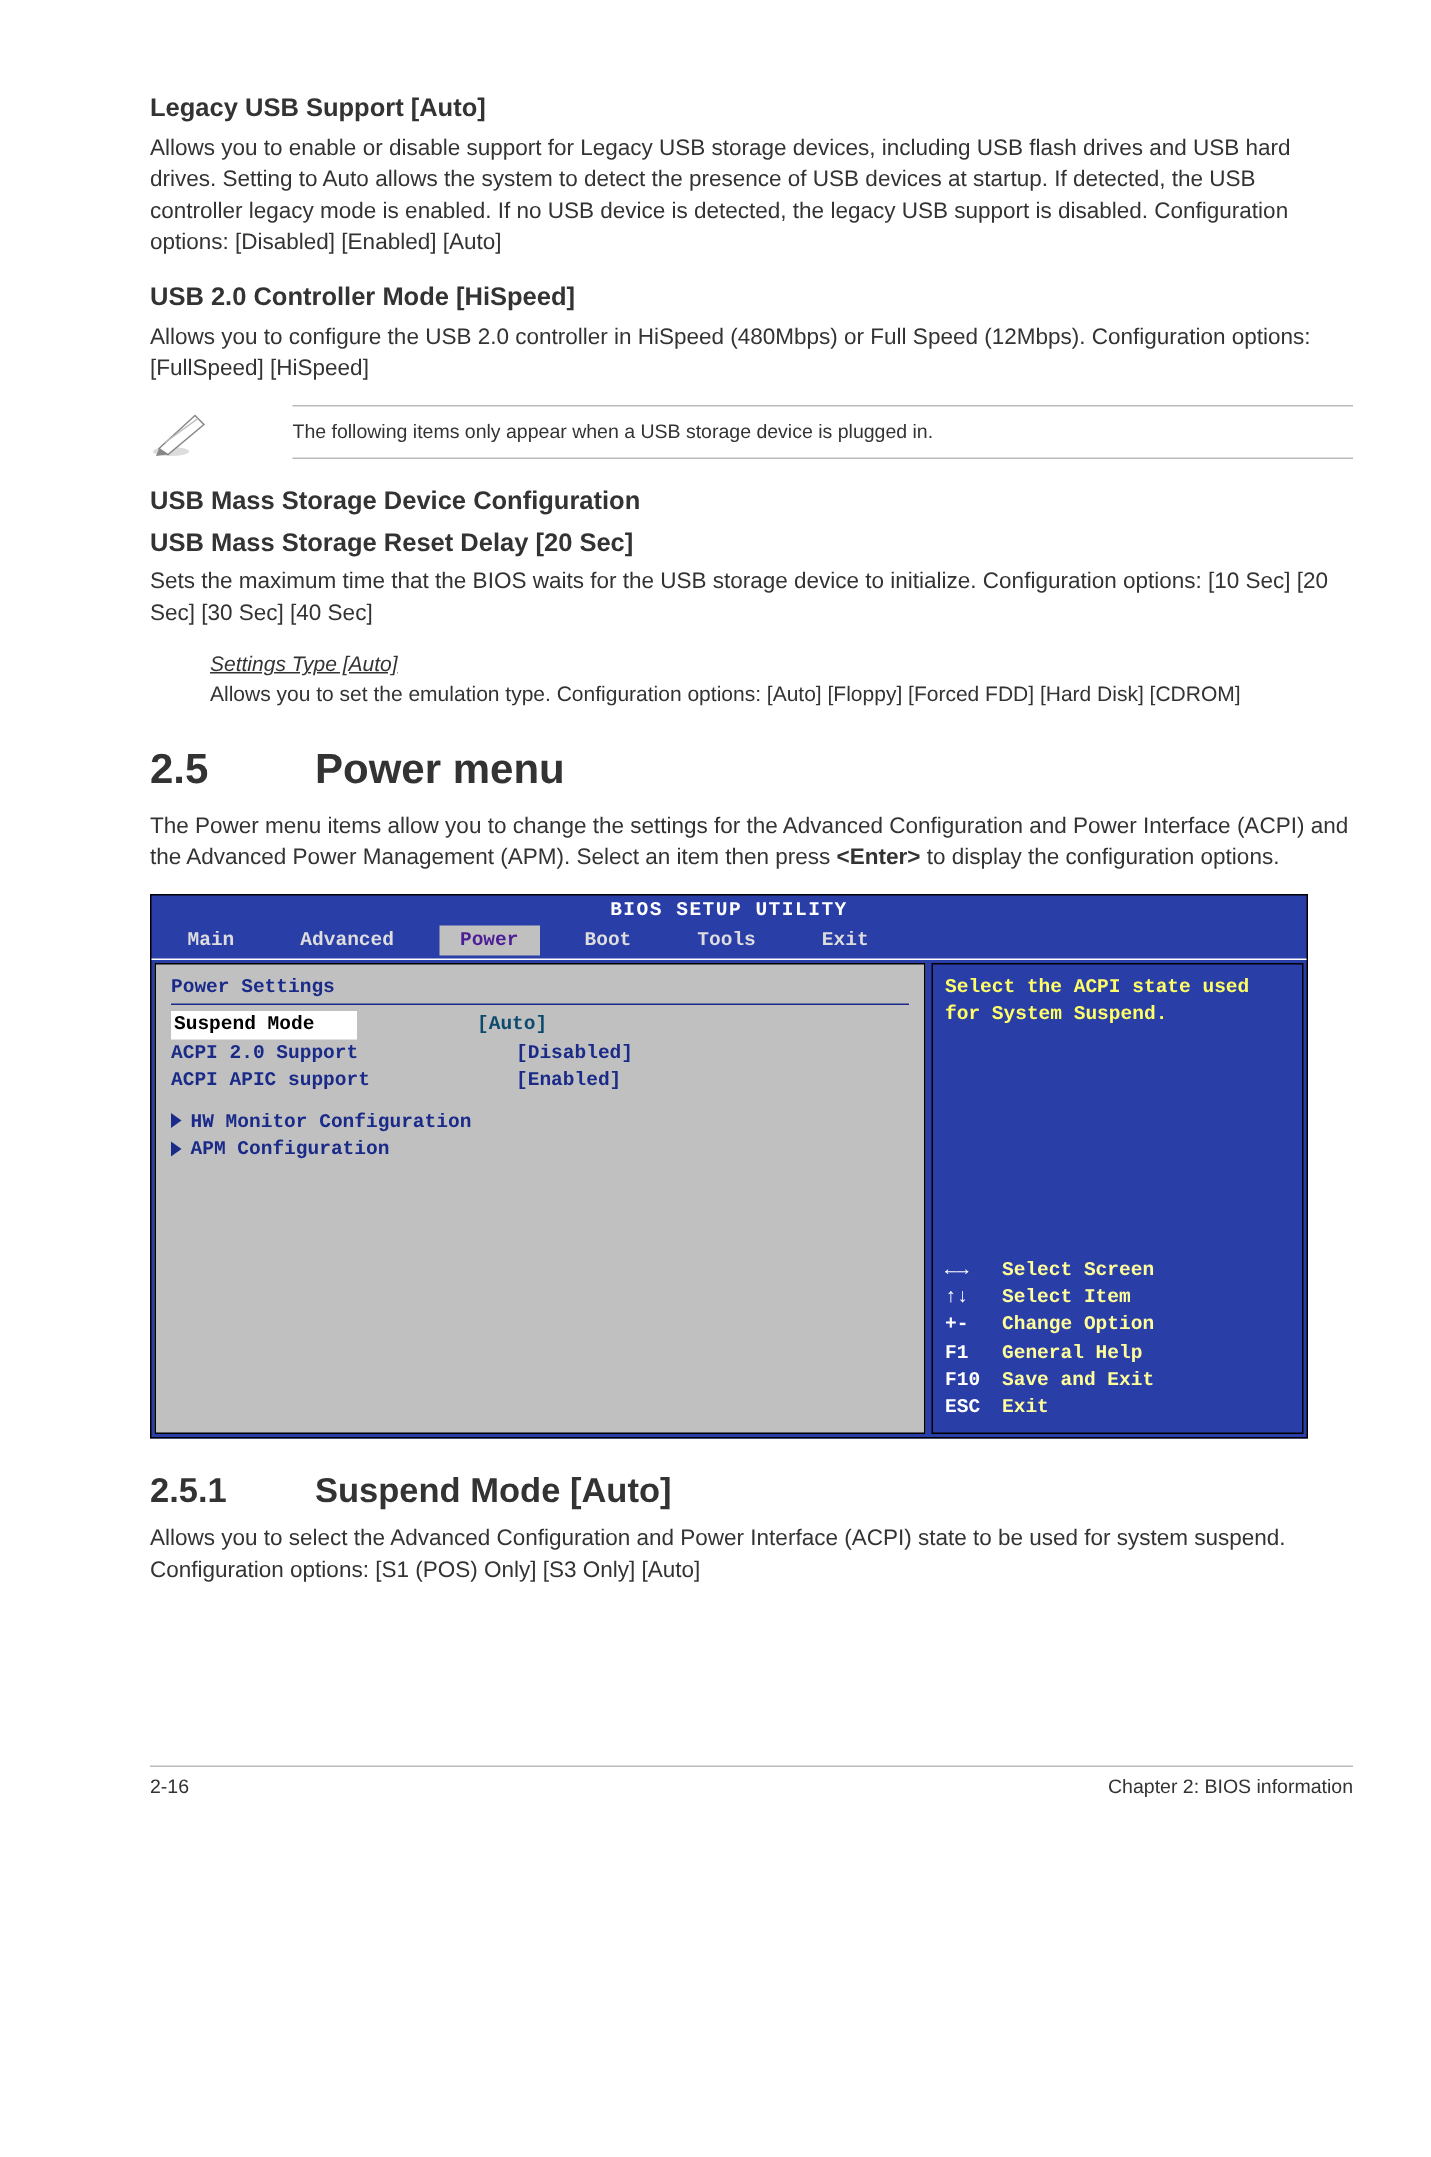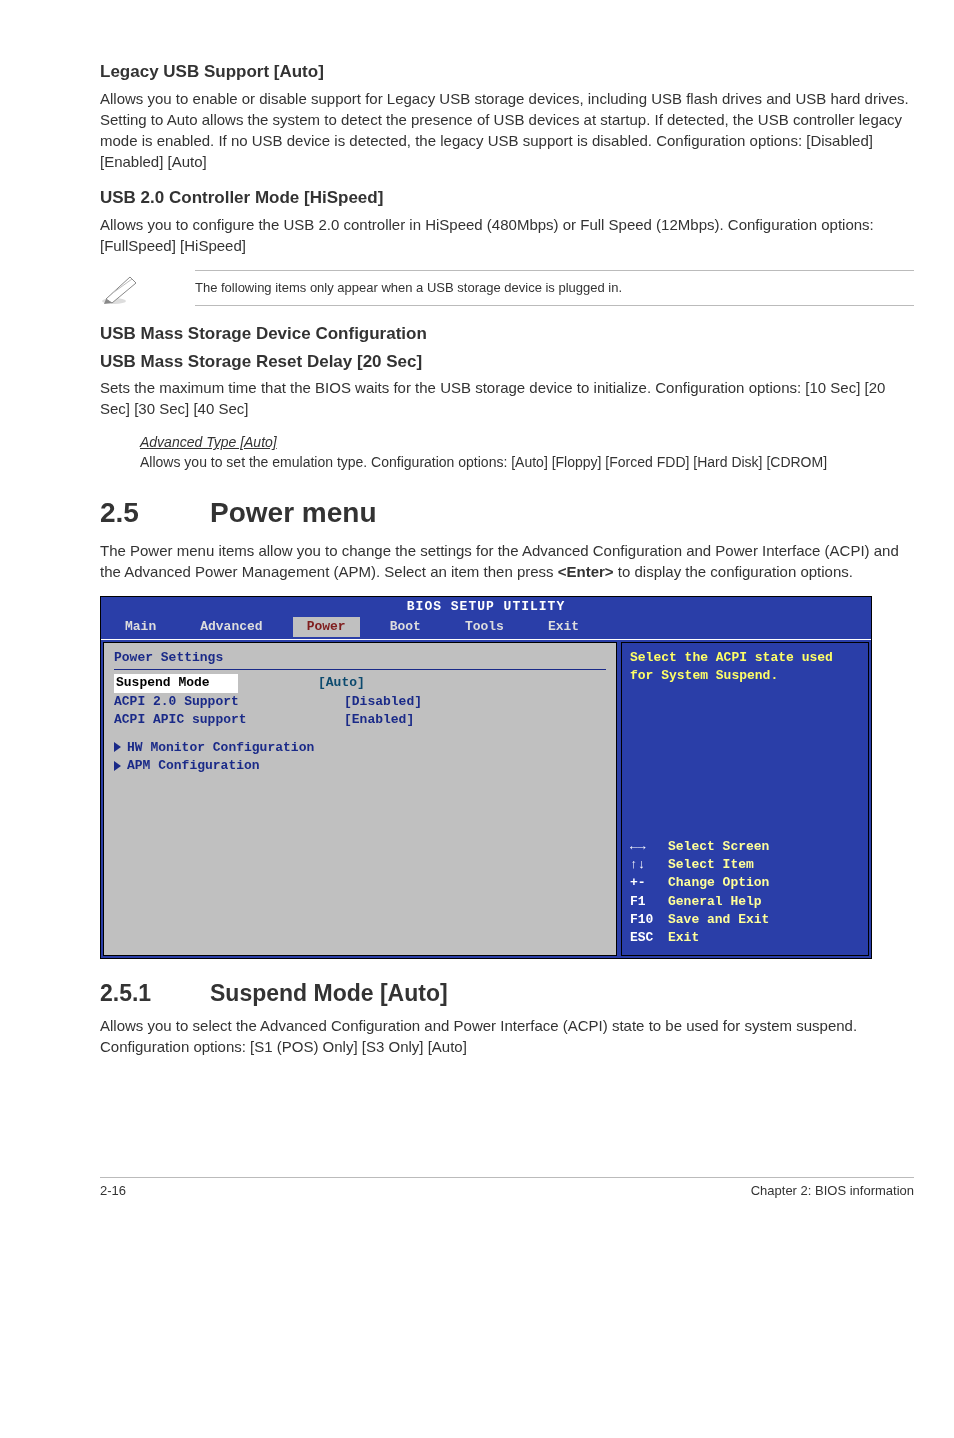--- a/index.html
+++ b/index.html
@@ -6,21 +6,21 @@
     margin: 0;
     padding: 0;
     font-family: Arial, Helvetica, sans-serif;
     background: #fff;
     color: #333;
     font-size: 14px;
     line-height: 1.4;
     width: 954px;
   }
   .page {
-    padding: 60px 40px 30px 100px;
+    padding: 60px 52px 30px 100px;
     box-sizing: border-box;
     width: 100%;
   }
   h3.section-head {
     font-size: 17px;
     font-weight: bold;
     margin: 0 0 4px 0;
   }
   p.body {
     margin: 0 0 14px 0;
@@ -85,21 +85,21 @@
     display: flex;
     padding: 0 10px 2px 10px;
     gap: 16px;
   }
   .bios-tab {
     padding: 1px 14px;
     color: #ddd;
   }
   .bios-tab.active {
     background: #c0c0c0;
-    color: #7f1d1d;
+    color: #4c1d95;
   }
   .bios-body {
     display: flex;
     border-top: 1px solid #fff;
   }
   .bios-left {
     flex: 1;
     background: #c0c0c0;
     color: #1a2a88;
     padding: 6px 10px 50px 10px;
@@ -185,21 +185,21 @@
     </div>
     <div class="note-lines">The following items only appear when a USB storage device is plugged in.</div>
   </div>
 
   <h3 class="section-head">USB Mass Storage Device Configuration</h3>
 
   <h3 class="section-head">USB Mass Storage Reset Delay [20 Sec]</h3>
   <p class="body">Sets the maximum time that the BIOS waits for the USB storage device to initialize. Configuration options: [10 Sec] [20 Sec] [30 Sec] [40 Sec]</p>
 
   <div class="indent-block">
-    <div class="emul">Advanced Type [Auto]</div>
+    <div class="emul">Settings Type [Auto]</div>
     <div>Allows you to set the emulation type. Configuration options: [Auto] [Floppy] [Forced FDD] [Hard Disk] [CDROM]</div>
   </div>
 
   <h1 class="big">
     <span class="num">2.5</span><span>Power menu</span>
   </h1>
   <p class="body">
     The Power menu items allow you to change the settings for the Advanced Configuration and Power Interface (ACPI) and the Advanced Power Management (APM). Select an item then press <b>&lt;Enter&gt;</b> to display the configuration options.
   </p>
 

